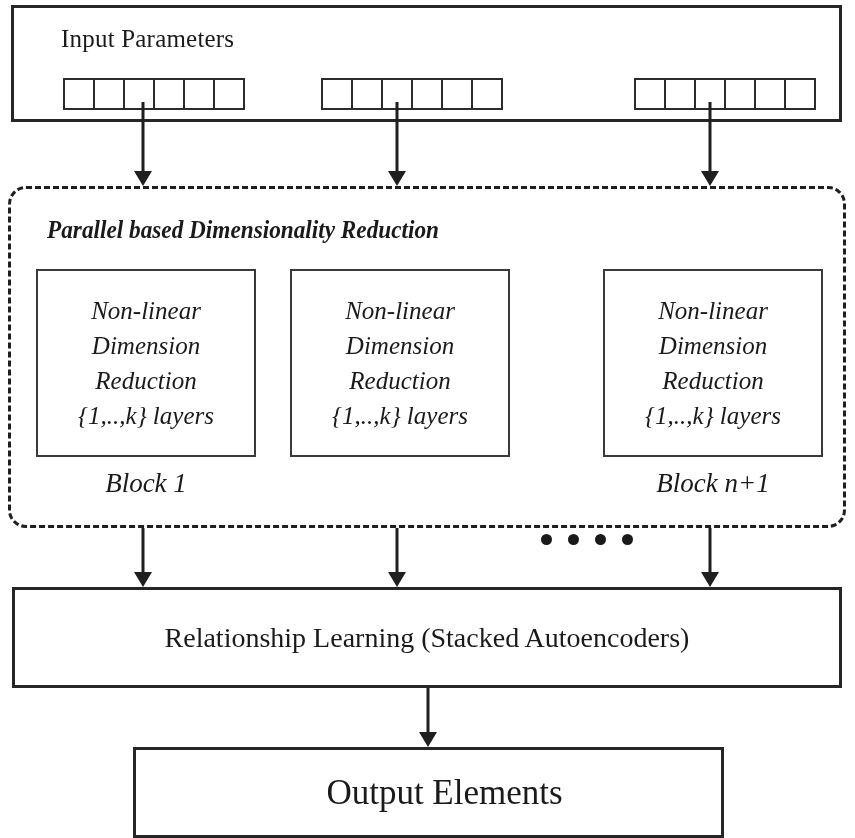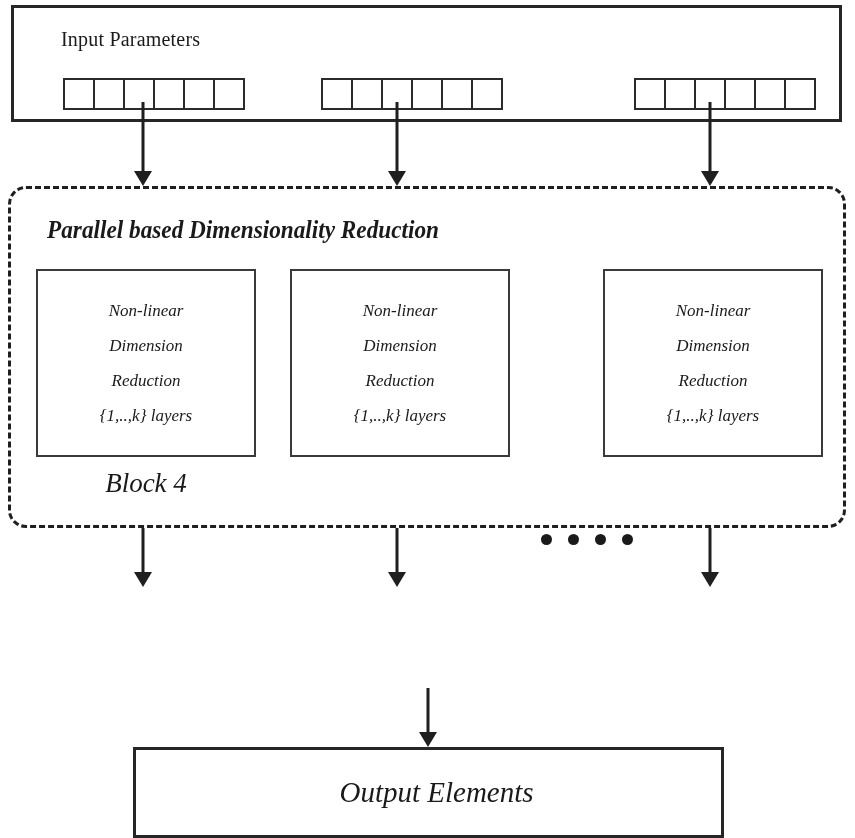--- a/index.html
+++ b/index.html
@@ -15,21 +15,21 @@
     position:absolute;
     background:#ffffff;
     border:3px solid #262626;
     box-sizing:border-box;
   }
 
   
   #input-panel{left:11px;top:5px;width:831px;height:117px;}
   #input-title{
     position:absolute;left:47px;top:14px;
-    font-size:20px;line-height:34px;letter-spacing:.2px;
+    font-size:25px;line-height:34px;letter-spacing:.2px;
     white-space:nowrap;
     text-align:center;
   }
   .cell-group{
     position:absolute;top:70px;height:32px;
     display:flex;box-sizing:border-box;
     border:2px solid #2b2b2b;border-right:none;background:#fff;
   }
   .cell-group .cell{
     width:30px;height:100%;
@@ -55,21 +55,21 @@
     white-space:nowrap;letter-spacing:0px;
   }
 
   
   .block-box{
     position:absolute;top:80px;width:220px;height:188px;
     border:2px solid #3a3a3a;background:#ffffff;box-sizing:border-box;
     display:flex;flex-direction:column;align-items:center;justify-content:center;
   }
   .block-box .line{
-    font-size:17px;line-height:35px;white-space:nowrap;text-align:right;
+    font-size:25px;line-height:35px;white-space:nowrap;text-align:right;
   }
   #block-box-1{left:25px;}
   #block-box-2{left:279px;}
   #block-box-3{left:592px;}
 
   .block-caption{
     position:absolute;top:278px;width:220px;text-align:center;
     font-size:27px;line-height:32px;white-space:nowrap;
   }
   #block-caption-1{left:25px;}
@@ -88,23 +88,23 @@
   #relationship-box{left:12px;top:587px;width:830px;height:101px;}
   #relationship-label{
     position:absolute;left:0;top:0;width:100%;height:100%;
     display:flex;align-items:center;justify-content:center;
     font-size:28px;white-space:nowrap;
   }
 
   
   #output-box{left:133px;top:747px;width:591px;height:91px;}
   #output-label{
-    position:absolute;left:8px;top:0;width:100%;height:100%;
+    position:absolute;left:16px;top:0;width:100%;height:100%;
     display:flex;align-items:center;justify-content:center;
-    font-size:29px;white-space:nowrap;font-style:italic;
+    font-size:35px;white-space:nowrap;
   }
 
   
   .arrow{position:absolute;width:0;}
   .arrow .shaft{
     position:absolute;left:0;top:0;width:3px;background:#1f1f1f;
     transform:translateX(-1.5px);
   }
   .arrow .head{
     position:absolute;left:0;bottom:0;
@@ -197,36 +197,40 @@
       <span class="line">{1,..,k} layers</span>
     </div>
 
     <div id="ellipsis">
       <span class="dot"></span>
       <span class="dot"></span>
       <span class="dot"></span>
       <span class="dot"></span>
     </div>
 
-    <div class="block-caption" id="block-caption-1">Block 4</div>
+    <div class="block-caption" id="block-caption-1">Block 1</div>
+    <div class="block-caption" id="block-caption-3">Block n+1</div>
   </div>
 
   <div class="arrow" style="left:143px;top:528px;height:59px;">
     <div class="shaft" style="height:44px;"></div>
     <div class="head"></div>
   </div>
   <div class="arrow" style="left:397px;top:528px;height:59px;">
     <div class="shaft" style="height:44px;"></div>
     <div class="head"></div>
   </div>
   <div class="arrow" style="left:710px;top:528px;height:59px;">
     <div class="shaft" style="height:44px;"></div>
     <div class="head"></div>
   </div>
 
+  <div class="solid-box" id="relationship-box">
+    <div id="relationship-label">Relationship Learning (Stacked Autoencoders)</div>
+  </div>
 
   <div class="arrow" style="left:428px;top:688px;height:59px;">
     <div class="shaft" style="height:44px;"></div>
     <div class="head"></div>
   </div>
 
   <div class="solid-box" id="output-box">
     <div id="output-label">Output Elements</div>
   </div>
 

